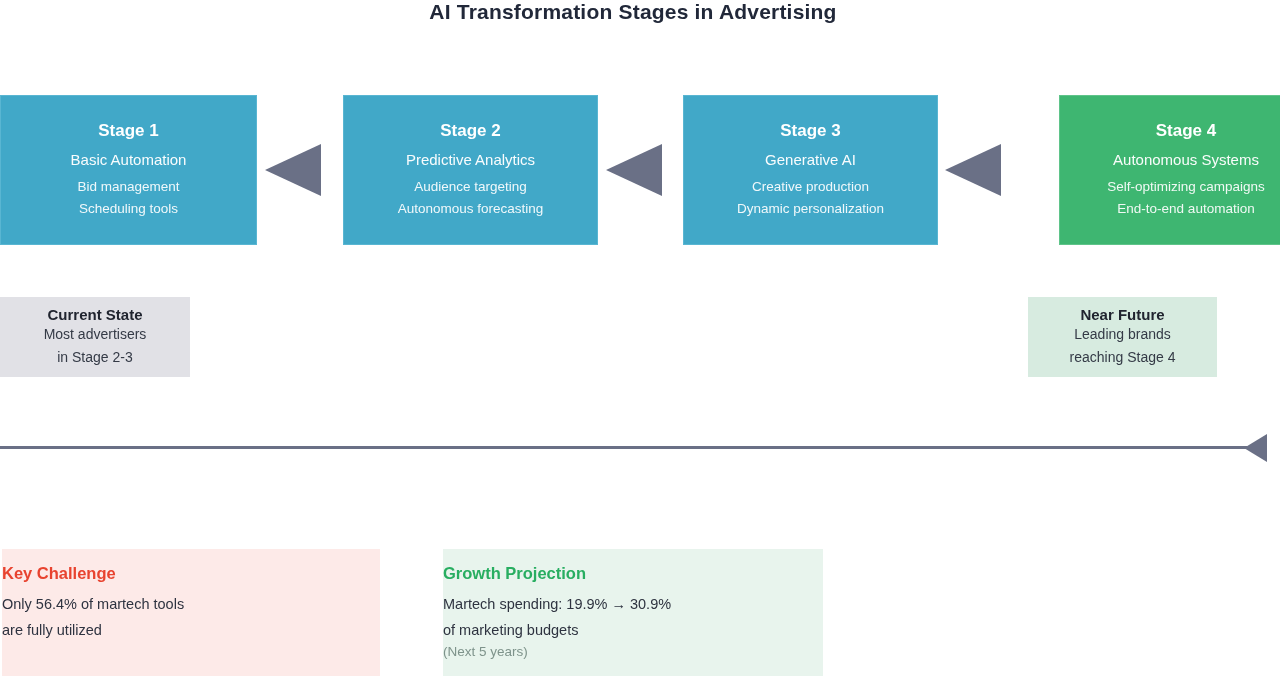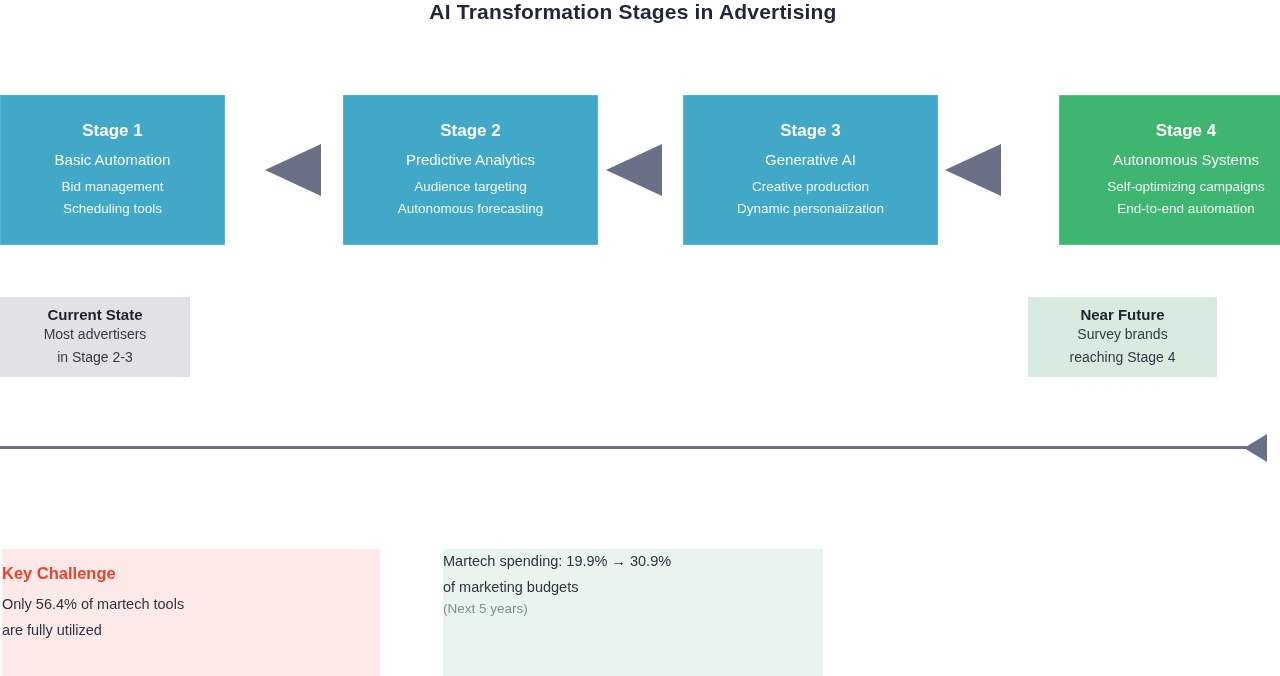--- a/index.html
+++ b/index.html
@@ -58,21 +58,21 @@
   .challenge .callout-note{color:var(--challenge-note-text);}
   .growth .callout-note{color:var(--growth-note-text);}
 </style>
 </head>
 <body>
 
 <div class="canvas">
 
   <div class="diagram-title">AI Transformation Stages in Advertising</div>
 
-  <div class="stage" style="left:0;width:225px;">
+  <div class="stage" style="left:0;width:257px;">
     <div class="stage-name">Stage 1</div>
     <div class="stage-sub">Basic Automation</div>
     <div class="stage-detail">Bid management</div>
     <div class="stage-detail">Scheduling tools</div>
   </div>
 
   <div class="flow-arrow" style="left:265px;"></div>
 
   <div class="stage" style="left:343px;width:255px;">
     <div class="stage-name">Stage 2</div>
@@ -100,32 +100,33 @@
   </div>
 
   <div class="note-box current">
     <div class="note-title">Current State</div>
     <div class="note-line">Most advertisers</div>
     <div class="note-line">in Stage 2-3</div>
   </div>
 
   <div class="note-box near">
     <div class="note-title">Near Future</div>
-    <div class="note-line">Survey brands</div>
+    <div class="note-line">Leading brands</div>
     <div class="note-line">reaching Stage 4</div>
   </div>
 
   <div class="axis-line"></div>
   <div class="axis-arrowhead"></div>
 
   <div class="callout challenge">
     <div class="callout-title">Key Challenge</div>
     <div class="callout-line">Only 56.4% of martech tools</div>
     <div class="callout-line">are fully utilized</div>
   </div>
 
   <div class="callout growth">
+    <div class="callout-title">Growth Projection</div>
     <div class="callout-line">Martech spending: 19.9% → 30.9%</div>
     <div class="callout-line">of marketing budgets</div>
     <div class="callout-note">(Next 5 years)</div>
   </div>
 
 </div>
 
 </body></html>

